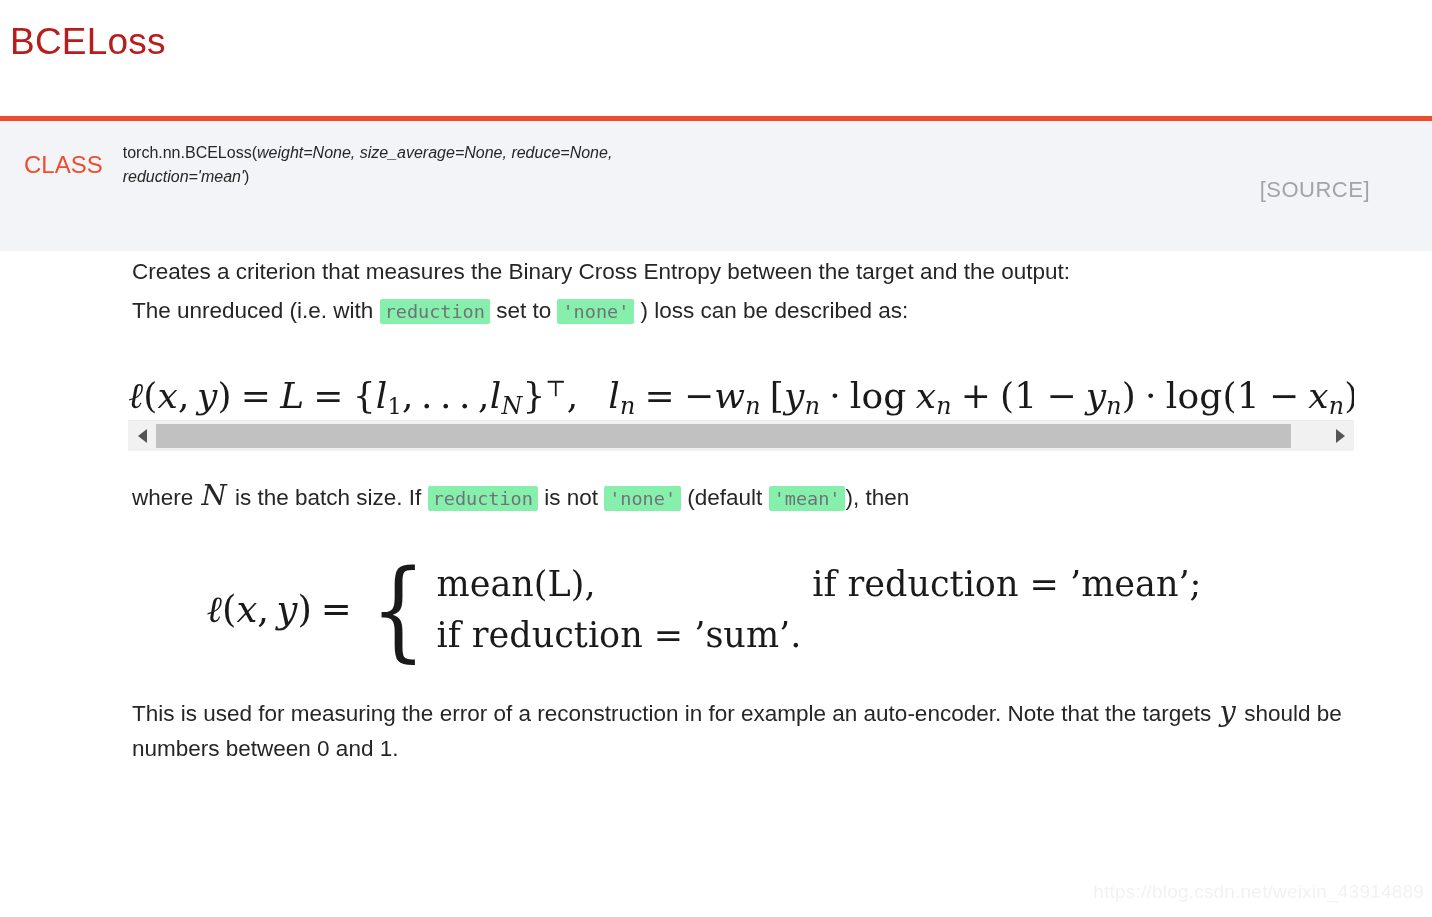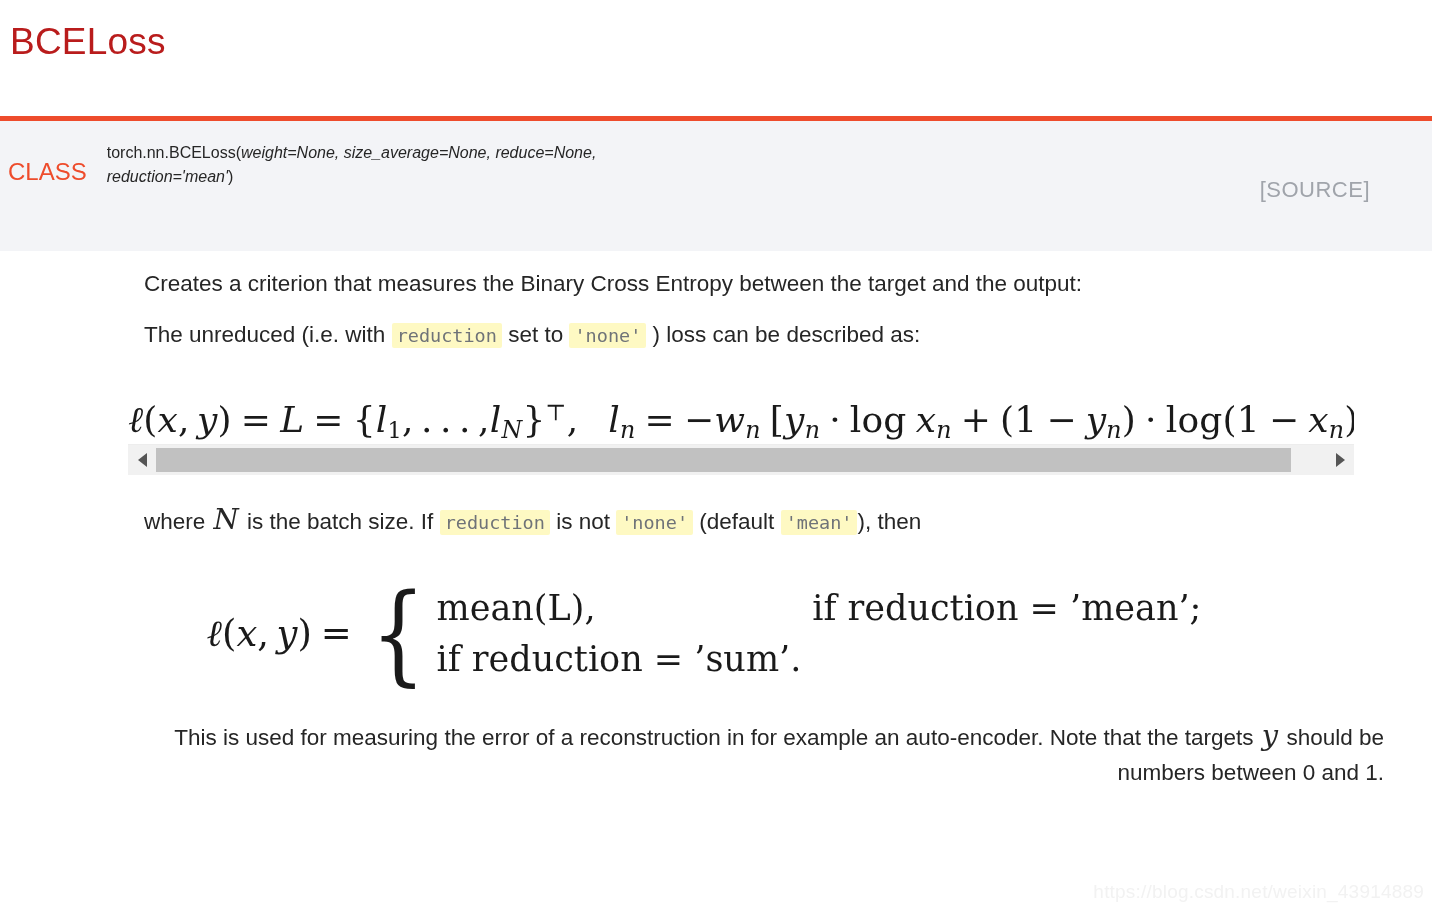--- a/index.html
+++ b/index.html
@@ -33,23 +33,23 @@
     border-top: 5px solid #ee4c2c;
     background: #f3f4f7;
     padding: 20px 0 24px 0;
     display: flex;
     align-items: flex-start;
     position: relative;
     min-height: 86px;
   }
   .sig-left {
     display: flex;
-    align-items: flex-end;
+    align-items: center;
     flex: 1 1 auto;
-    padding-left: 8px;
+    padding-left: 24px;
   }
   .class-label {
     color: #ee4c2c;
     font-size: 24px;
     font-family: "Liberation Sans", sans-serif;
     font-weight: 400;
     line-height: 1.45;
     white-space: nowrap;
     padding-right: 20px;
   }
@@ -76,32 +76,32 @@
 
   
   .content {
     padding: 0 0 0 128px;
     max-width: 1272px;
   }
   p.body-text {
     font-size: 22.5px;
     line-height: 1.55;
     color: #262626;
-    margin: 16px;
+    margin: 4px;
     font-family: "Liberation Sans", sans-serif;
   }
   .p1 { margin-top: 36px; }
   .p2 { margin-top: 44px; }
   .p3 { margin-top: 0; }
   .p4 { margin-top: 0; }
 
   code.chip {
     font-family: "DejaVu Sans Mono", monospace;
     font-size: 18.5px;
-    background: #fef9c3;
+    background: #86efac;
     color: #6f7378;
     padding: 2px 5px;
     border-radius: 2px;
     white-space: pre;
   }
 
   
   .math {
     font-family: "DejaVu Serif", "Liberation Serif", serif;
     color: #1a1a1a;
@@ -288,21 +288,21 @@
     <span class="cases">
       <span class="brace">{</span>
       <span class="cases-rows">
         <div>mean(L),</div>
         <div>if reduction = ’mean’;</div>
         <div>if reduction = ’sum’.</div>
       </span>
     </span>
   </div>
 
-  <p class="body-text p4" style="margin-top:42px;text-align:right;">
+  <p class="body-text p4" style="margin-top:42px;">
     <span>This is used for measuring the error of a reconstruction in for example an auto-encoder. Note that the targets</span>
     <span class="inline-math">y</span>
     <span>should be numbers between 0 and 1.</span>
   </p>
 
 </div>
 
 <div class="watermark">https://blog.csdn.net/weixin_43914889</div>
 
 </body></html>

